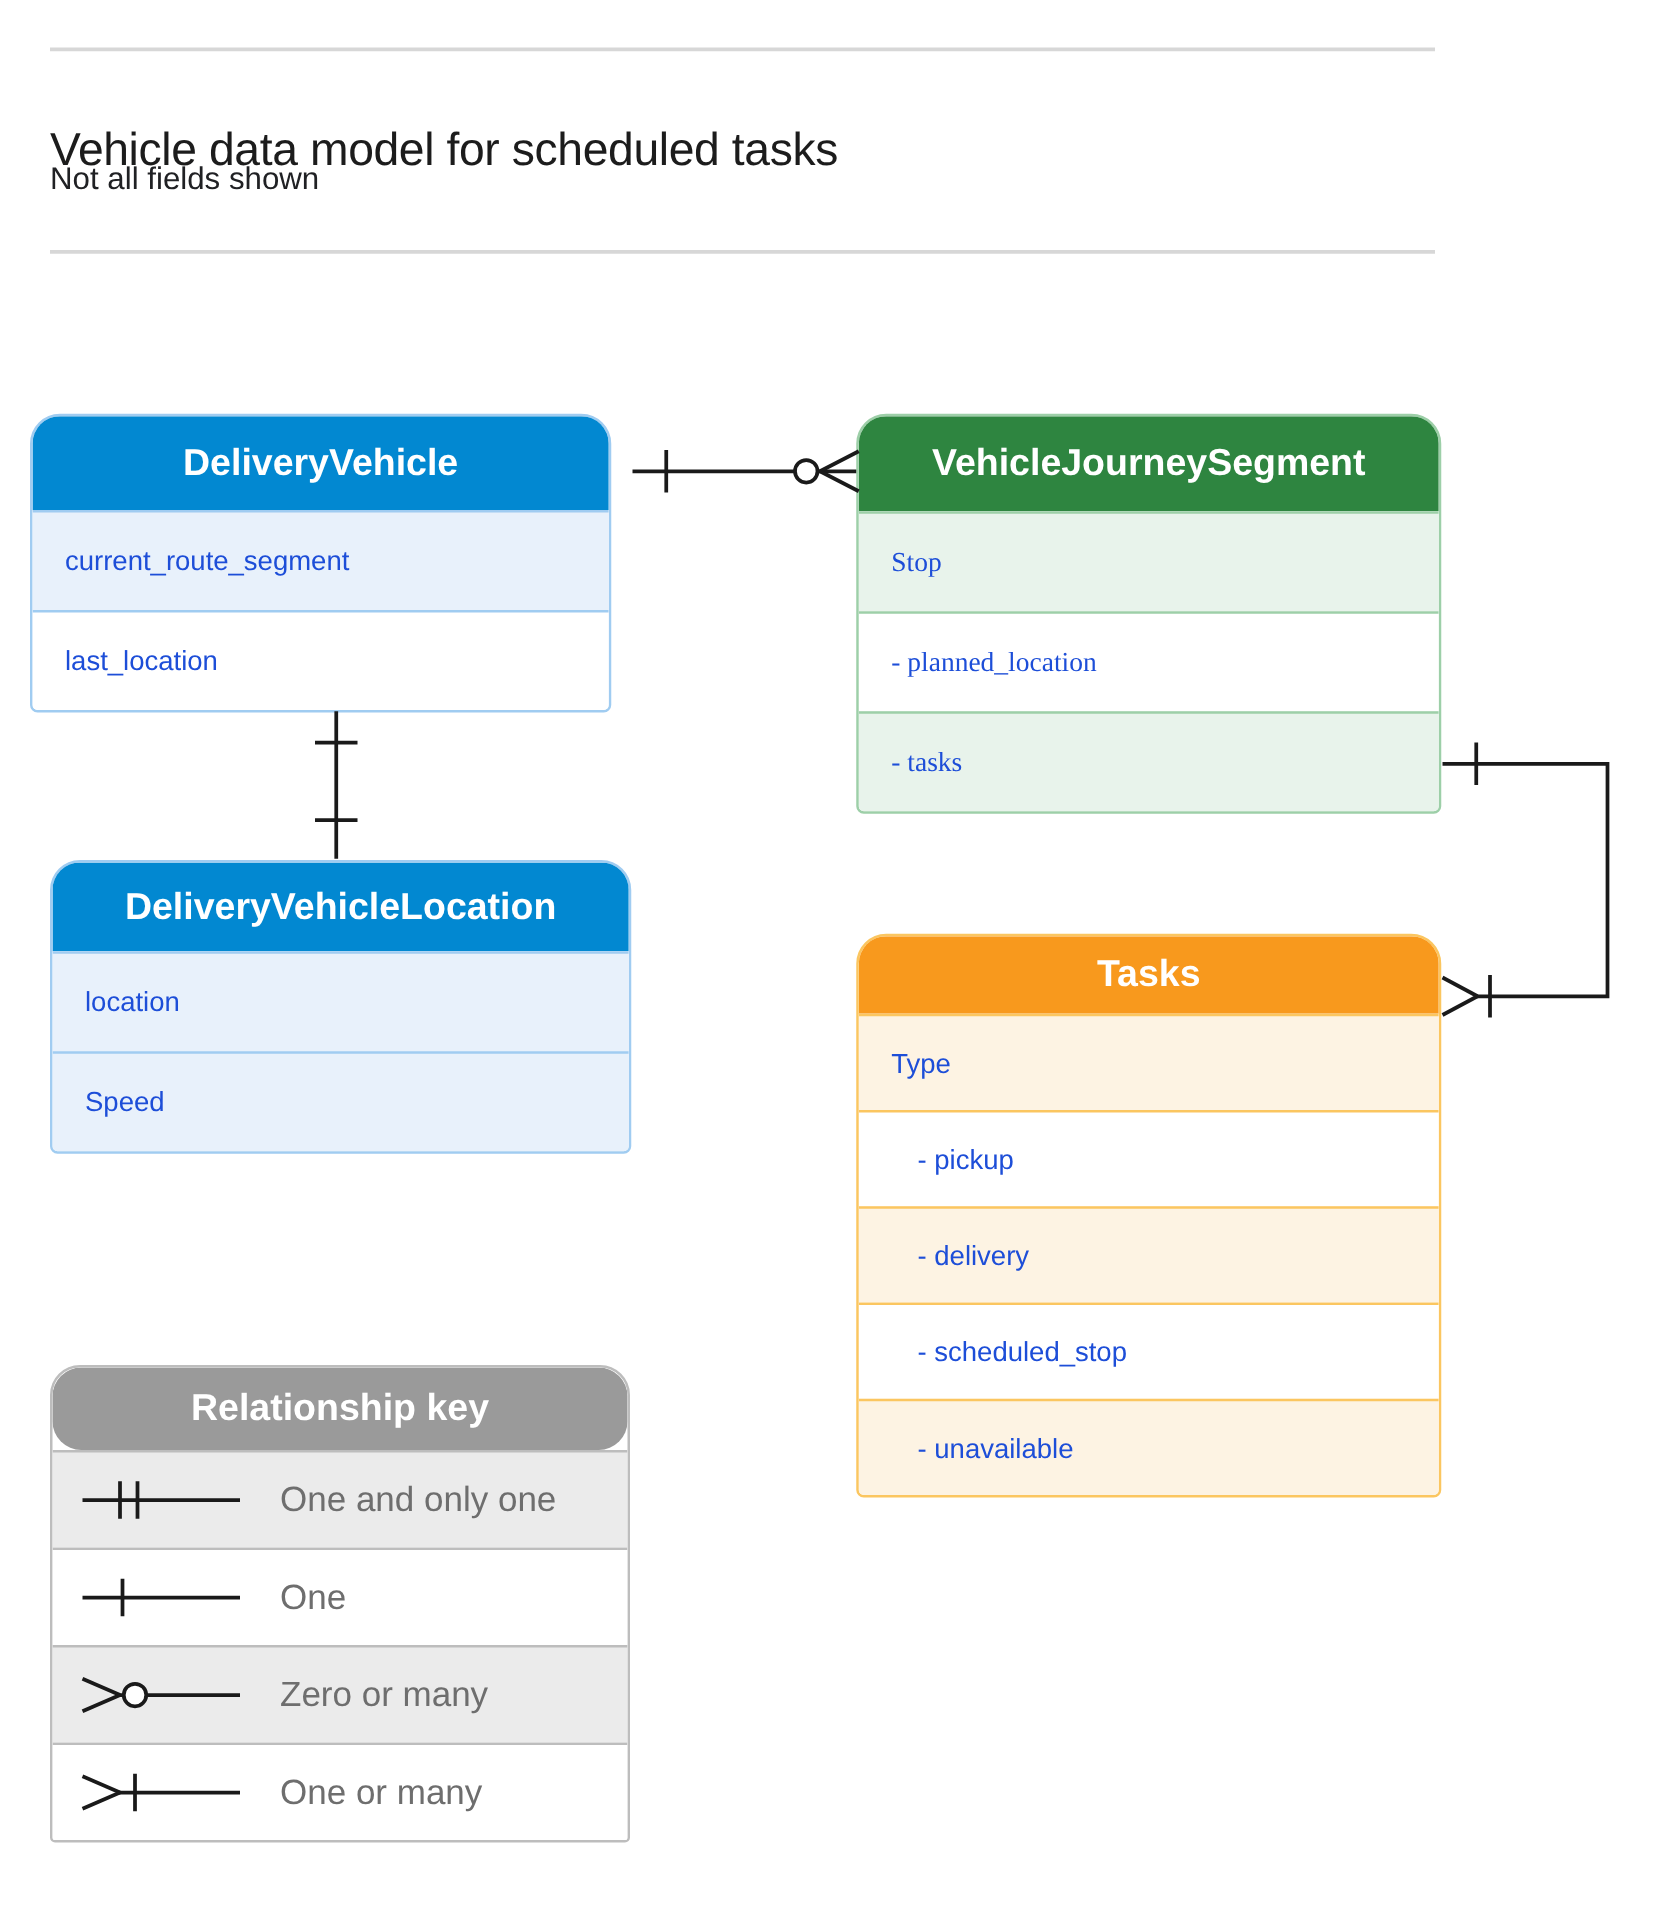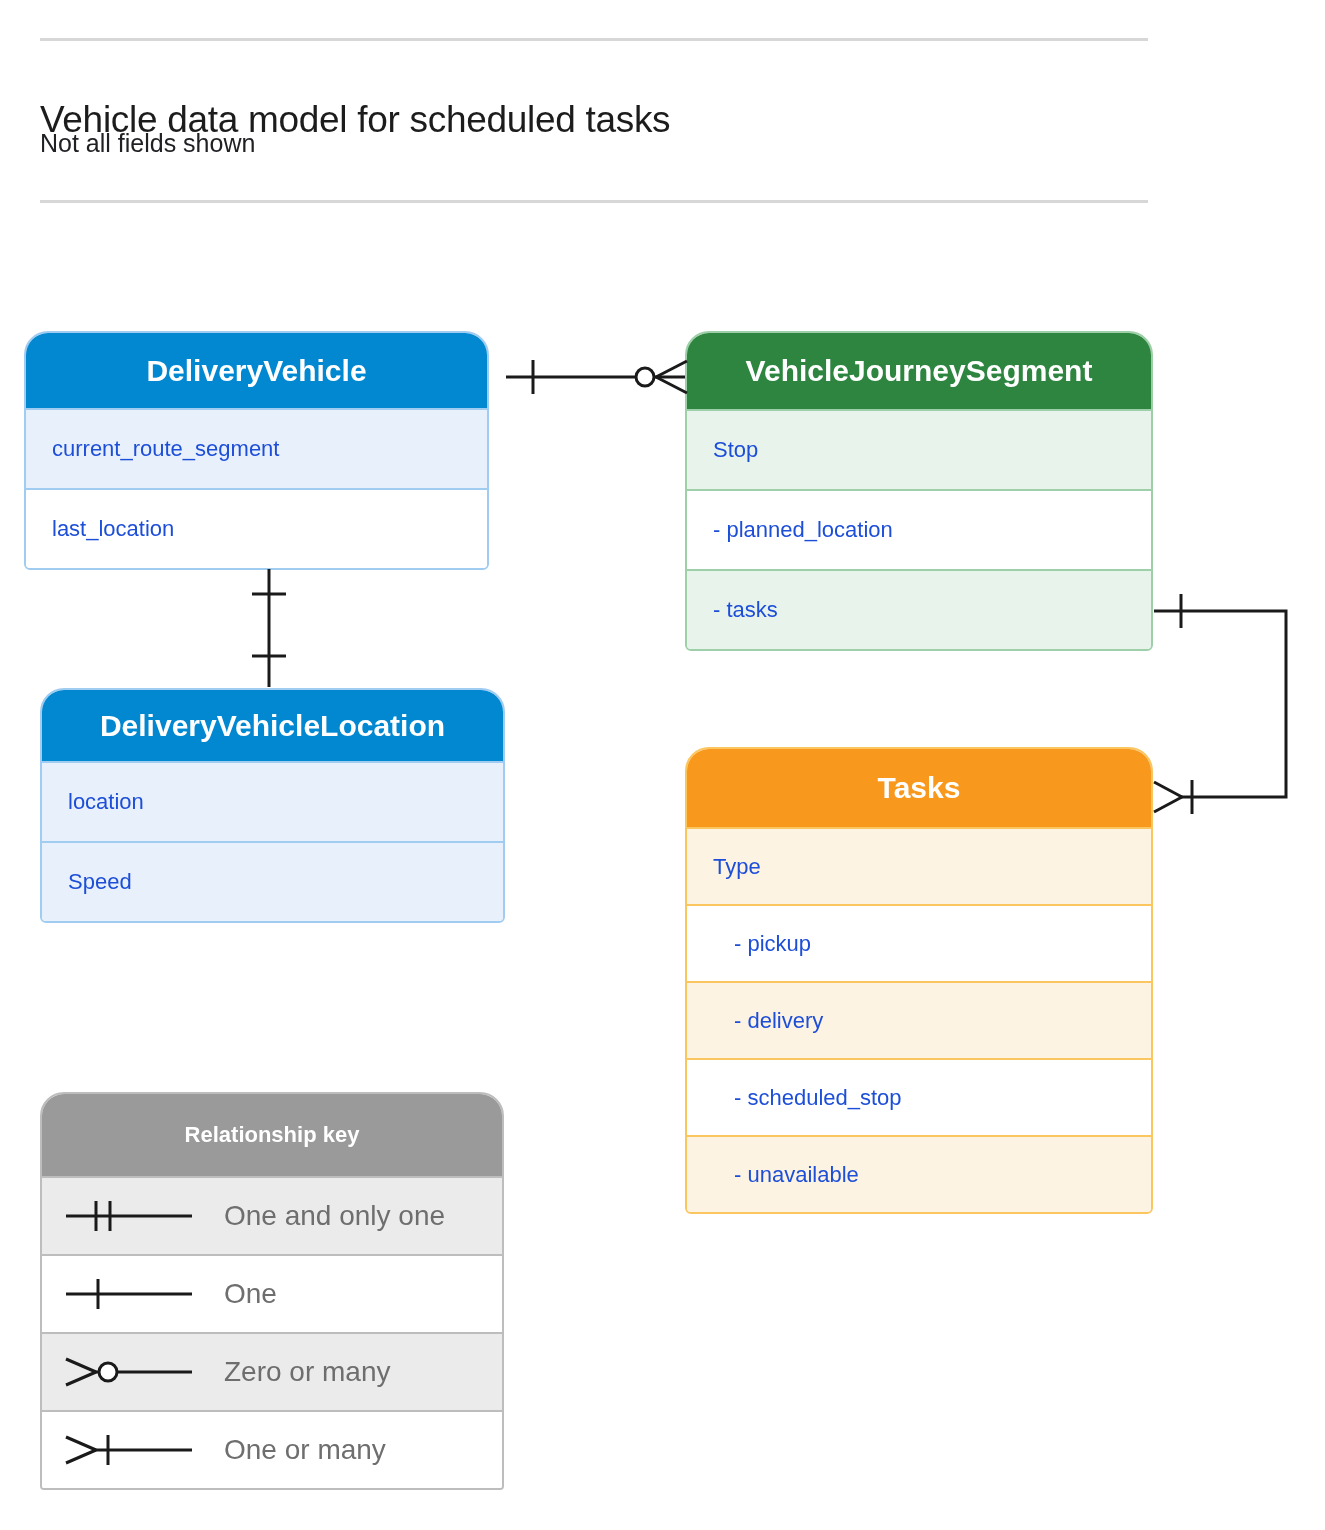--- a/index.html
+++ b/index.html
@@ -52,38 +52,38 @@
   .e-green  { --hbg:#2e8540; --bc:#9dcfa8; --alt:#e8f3eb; }
   .e-orange { --hbg:#f8991d; --bc:#fbc660; --alt:#fdf3e3; }
   .e-gray   { --hbg:#9a9a9a; --bc:#bdbdbd; --alt:#ebebeb; }
 
   #entity-delivery-vehicle          { left:24px;  top:331px; width:465px; }
   #entity-delivery-vehicle .hdr     { height:75px; }
   #entity-delivery-vehicle .row     { height:80px; }
 
   #entity-vehicle-journey-segment      { left:685px; top:331px; width:468px; }
   #entity-vehicle-journey-segment .hdr { height:76px; }
-  #entity-vehicle-journey-segment .row { height:80px; }
+  #entity-vehicle-journey-segment .row { height:80px;font-family:Liberation Serif, serif; }
 
   #entity-delivery-vehicle-location      { left:40px; top:688px; width:465px; }
   #entity-delivery-vehicle-location .hdr { height:71px; }
   #entity-delivery-vehicle-location .row { height:80px; }
 
   #entity-tasks      { left:685px; top:747px; width:468px; }
-  #entity-tasks .hdr { height:78px; }
+  #entity-tasks .hdr { height:62px; }
   #entity-tasks .row { height:77px; }
 
   
   #legend { left:40px; top:1092px; width:464px; position:absolute;
     border:2px solid var(--bc); border-radius:24px 24px 4px 4px; overflow:hidden;
     background:#fff; box-sizing:border-box; }
   #legend .hdr {
     display:flex; align-items:center; justify-content:center;
-    height:82px; background:var(--hbg);
-    color:#fff; font-weight:700; font-size:22px;
+    height:66px; background:var(--hbg);
+    color:#fff; font-weight:700; font-size:30px;border-radius:23px;
   }
   #legend .lrow {
     display:flex; align-items:center;
     height:78px; border-top:2px solid var(--bc);
     padding-left:22px; box-sizing:border-box; background:#fff;
   }
   #legend .lrow.alt { background:var(--alt); }
   #legend .sym { width:132px; height:40px; flex:0 0 132px; margin-right:28px; }
   #legend .lbl { font-size:28px; color:#6e6e6e; }
 

